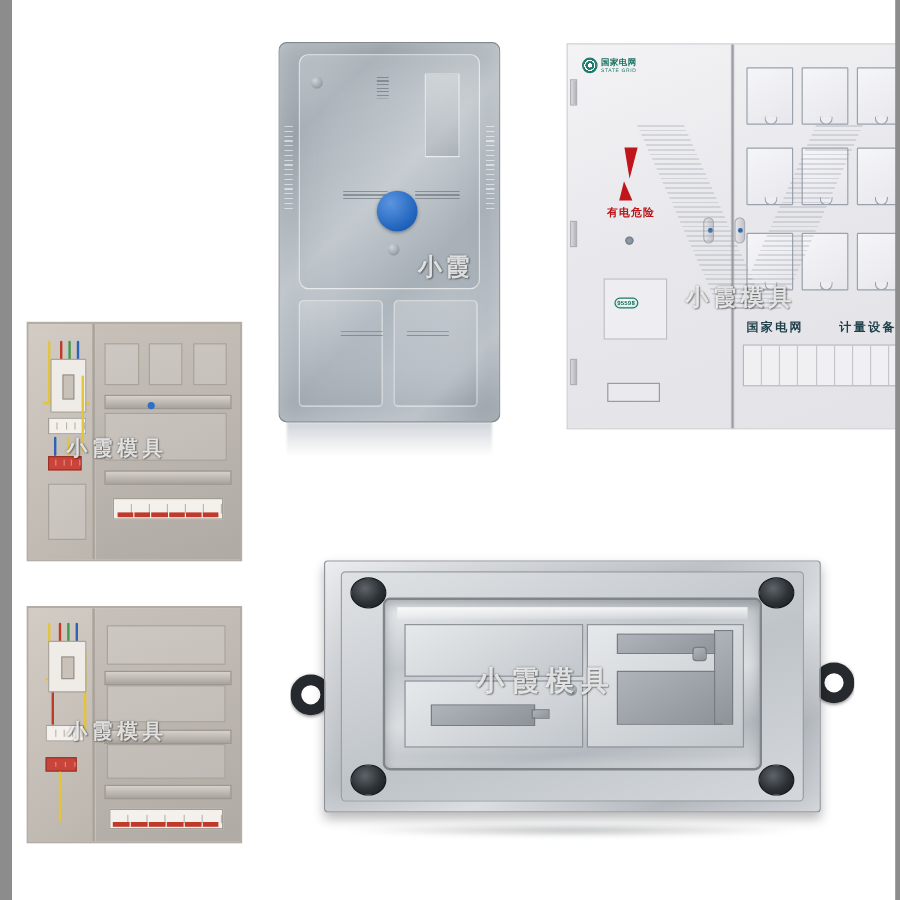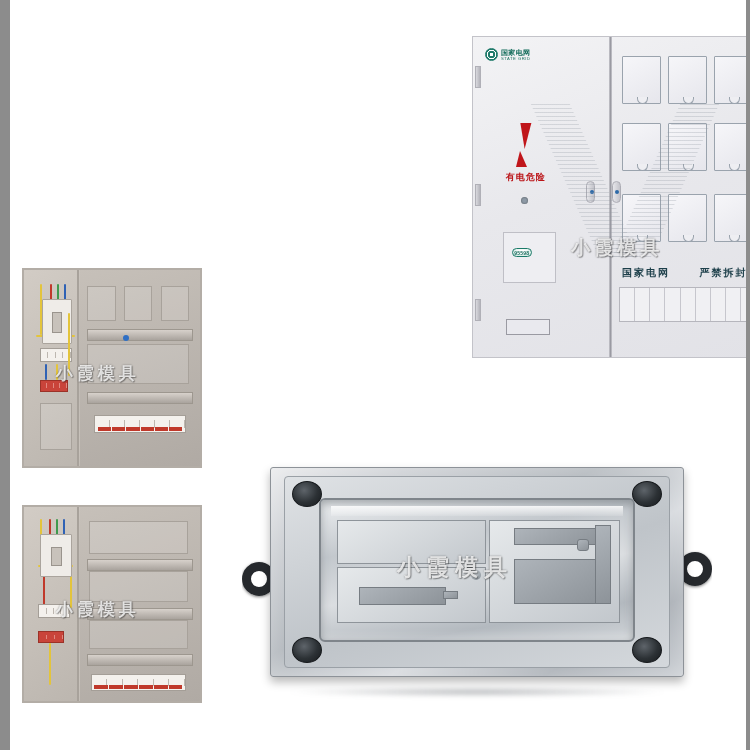--- a/index.html
+++ b/index.html
@@ -239,20 +239,40 @@
 </style>
 </head>
 <body>
 
 <div id="stage">
 
   <div class="gutter-left"></div>
   <div class="gutter-right"></div>
 
 
+  <div class="tile" id="tile2">
+    <div class="clearbox">
+      <div class="inner"></div>
+      <div class="lowerL"></div>
+      <div class="lowerR"></div>
+      <div class="ribs" style="left:2%;  top:22%; height:22%"></div>
+      <div class="ribs" style="right:2%; top:22%; height:22%"></div>
+      <div class="screwdot" style="left:14%; top:9%"></div>
+      <div class="hatch" style="left:44%; top:9%; width:10px; height:18px"></div>
+      <div class="cav-slot" style="left:66%; top:8%; width:16%; height:22%; background:linear-gradient(160deg,rgba(255,255,255,.3),rgba(110,120,130,.25)); border:1px solid rgba(255,255,255,.5)"></div>
+      <div class="hatch" style="left:29%; top:39%; width:20%; height:9px"></div>
+      <div class="hatch" style="left:62%; top:39%; width:20%; height:9px"></div>
+      <div class="seal-blue"></div>
+      <div class="screwdot" style="left:49%; top:53%"></div>
+      <div class="hatch" style="left:28%; top:76%; width:19%; height:5px"></div>
+      <div class="hatch" style="left:58%; top:76%; width:19%; height:5px"></div>
+      <div class="wm" style="left:63%; top:55%; font-size:20px; letter-spacing:3px">小霞</div>
+    </div>
+    <div class="reflect"></div>
+  </div>
 
   <div class="tile" id="tile3">
     <div class="cab">
       <div class="doorsplit"></div>
       <div class="hinge" style="top:9%"></div>
       <div class="hinge" style="top:46%"></div>
       <div class="hinge" style="top:82%"></div>
 
       <div class="sg-logo" style="left:4%; top:3.5%">
         <span class="sg-mark"></span>
@@ -285,21 +305,21 @@
       <div class="meterwin" style="left:65.5%;top:27%; width:13%; height:15%"></div>
       <div class="meterwin" style="left:81%;  top:27%; width:13%; height:15%"></div>
       <div class="meterwin" style="left:50%;  top:49%; width:13%; height:15%"></div>
       <div class="meterwin" style="left:65.5%;top:49%; width:13%; height:15%"></div>
       <div class="meterwin" style="left:81%,  top:49%; width:13%; height:15%; left:81%; top:49%"></div>
 
       <div class="v-mark" style="left:31%; top:21%; width:13%; height:48%; transform:skewX(24deg)"></div>
       <div class="v-mark" style="left:58%; top:21%; width:13%; height:48%; transform:skewX(-24deg)"></div>
 
       <div class="lbl-cn" style="left:50%; top:71.5%">国家电网</div>
-      <div class="lbl-cn" style="left:76%; top:71.5%">严禁拆封</div>
+      <div class="lbl-cn" style="left:76%; top:71.5%">计量设备</div>
 
       <div class="slotrow" style="left:49%; top:78%; width:46%; height:11%">
         <i></i>
           <i></i>
           <i></i>
           <i></i>
           <i></i>
           <i></i>
           <i></i>
           <i></i>

